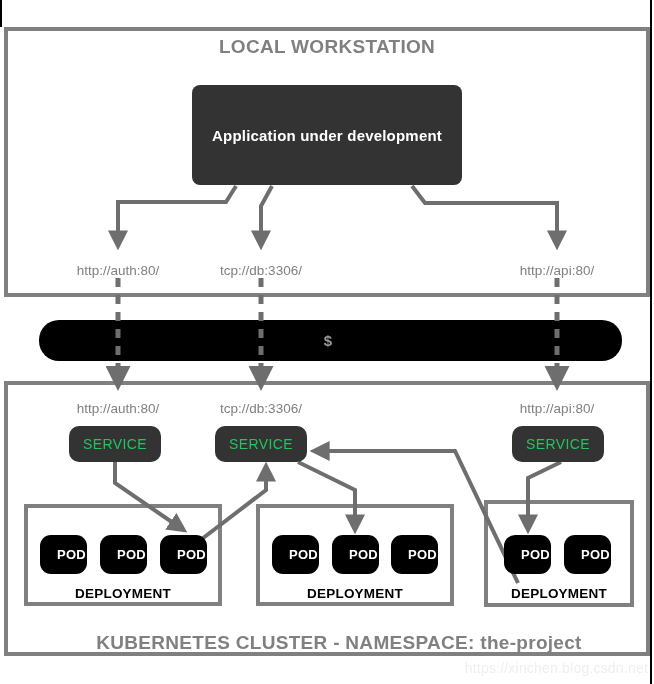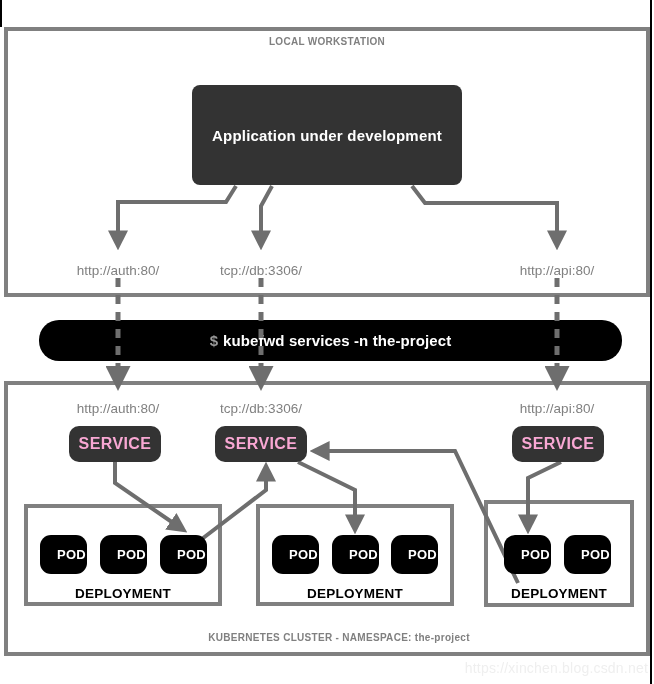--- a/index.html
+++ b/index.html
@@ -33,21 +33,21 @@
   }
   #workstation-panel{ left:4px; top:27px; width:646px; height:270px; }
   #cluster-panel{ left:4px; top:381px; width:646px; height:275px; }
 
   .panel-title{
     position:absolute;
     width:100%;
     text-align:center;
     color:#808080;
     font-weight:bold;
-    font-size:10px;
+    font-size:19px;
     letter-spacing:.3px;
   }
   #workstation-title{ left:0; top:36px; }
   #cluster-title{ left:12px; top:632px; }
 
   
   #app-box{
     position:absolute;
     left:192px; top:85px; width:270px; height:100px;
     background:#333333;
@@ -83,21 +83,21 @@
   
   .service-pill{
     position:absolute;
     width:92px; height:36px;
     background:#333333;
     border-radius:10px;
     display:flex; align-items:center; justify-content:center;
     z-index:3;
   }
   .service-pill span{
-    color:#f9a8d4; font-size:16px; font-weight:bold; letter-spacing:.4px;
+    color:#22c55e; font-size:14px; font-weight:normal; letter-spacing:.4px;
   }
 
   
   .deployment-box{
     position:absolute;
     border:4px solid #808080;
     background:transparent;
     box-sizing:border-box;
     z-index:1;
   }
@@ -159,21 +159,20 @@
   <div id="app-box">
     <span class="label">Application under development</span>
   </div>
 
   <div class="url-label" style="left:118px; top:263px;">http://auth:80/</div>
   <div class="url-label" style="left:261px; top:263px;">tcp://db:3306/</div>
   <div class="url-label" style="left:557px; top:263px;">http://api:80/</div>
 
   <div id="kubefwd-bar">
     <span class="prompt">$</span>
-    <span class="cmd">kubefwd services -n the-project</span>
   </div>
 
   <div class="panel" id="cluster-panel"></div>
   <div class="panel-title" id="cluster-title">KUBERNETES CLUSTER - NAMESPACE: the-project</div>
 
   <div class="url-label" style="left:118px; top:401px;">http://auth:80/</div>
   <div class="url-label" style="left:261px; top:401px;">tcp://db:3306/</div>
   <div class="url-label" style="left:557px; top:401px;">http://api:80/</div>
 
   <div class="service-pill" style="left:69px; top:426px;">

